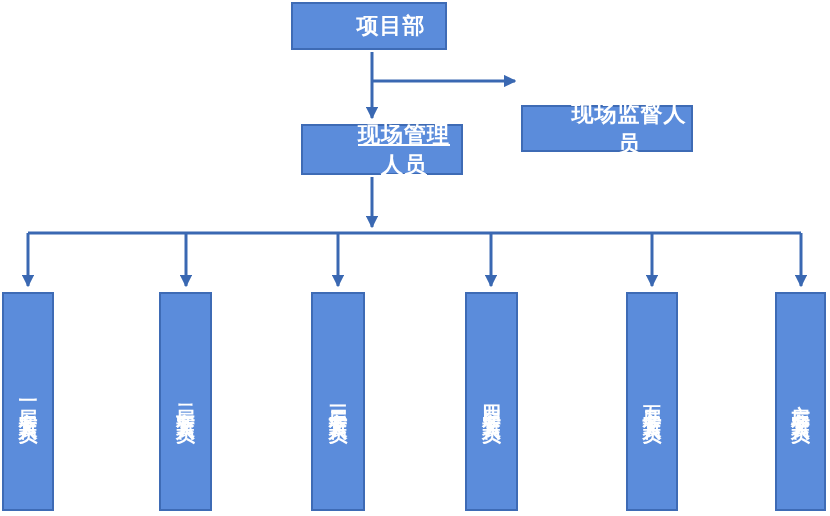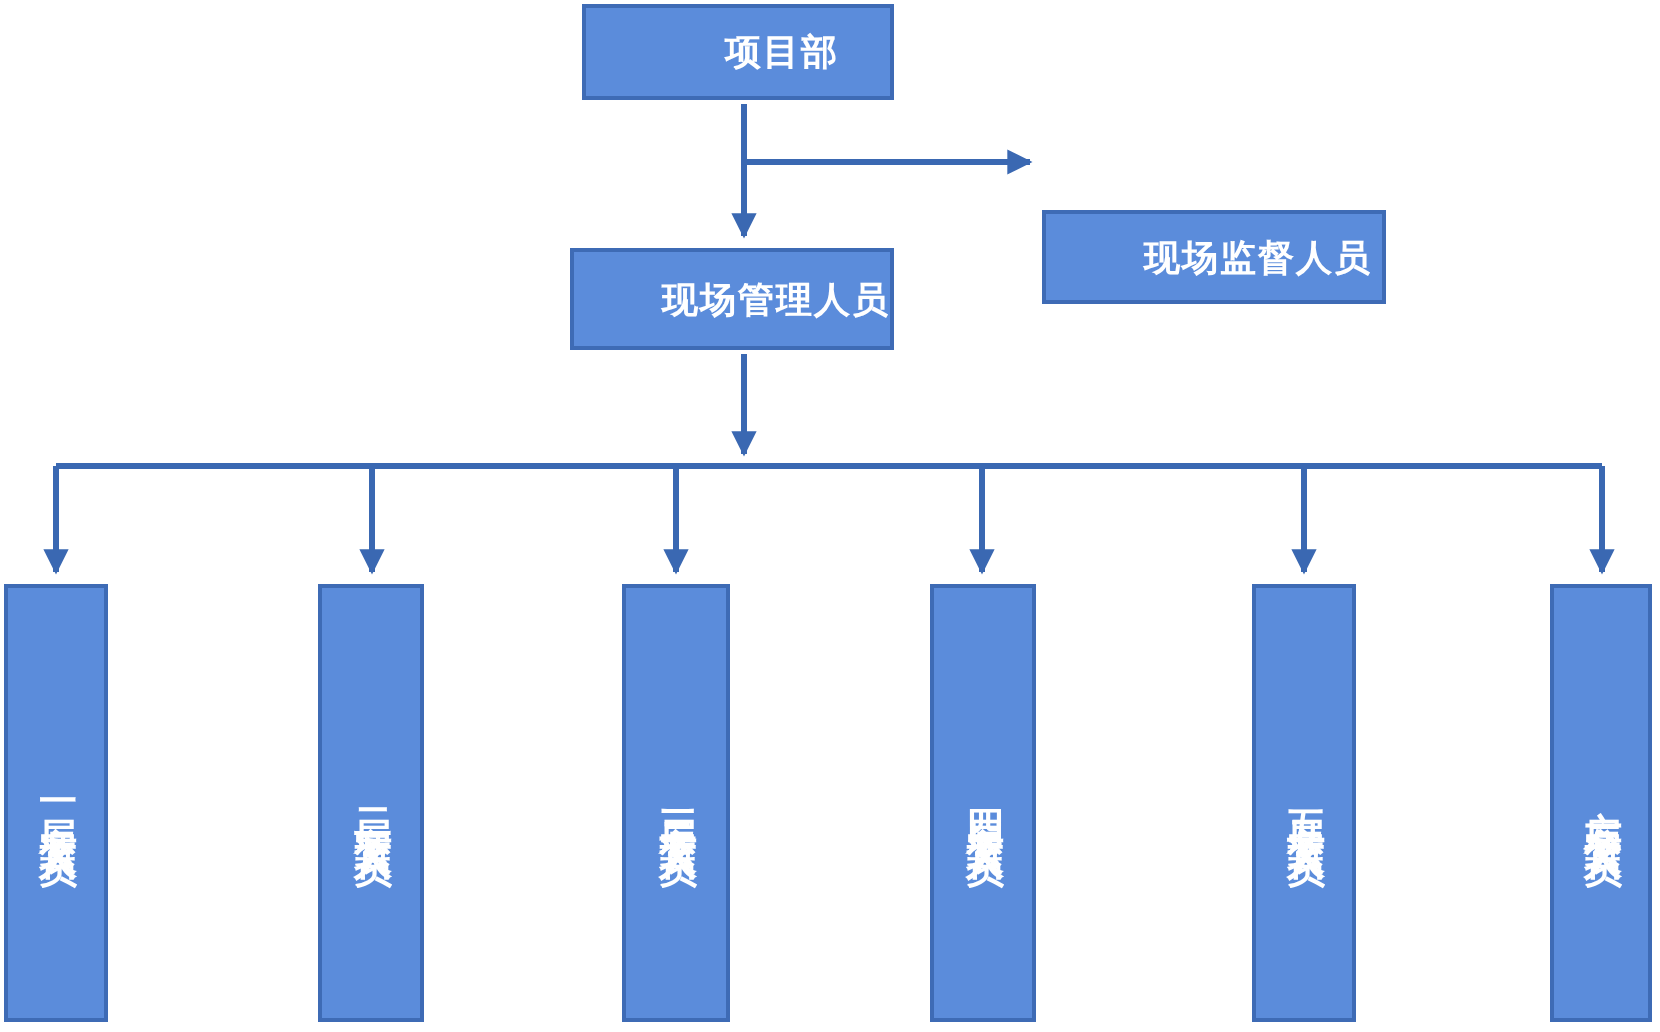--- a/index.html
+++ b/index.html
@@ -21,32 +21,32 @@
     box-sizing: border-box;
     background: #5B8CDB;
     border: 2px solid #3E6BB5;
     color: #ffffff;
     font-weight: bold;
     display: flex;
     align-items: center;
     justify-content: center;
     text-align: center;
   }
-  .node.h { font-size: 18px; letter-spacing: 1px; padding-left: 44px; }
+  .node.h { font-size: 22px; letter-spacing: 1px; padding-left: 44px; }
   .node.v {
     font-size: 19px;
     writing-mode: vertical-rl;
     text-orientation: upright;
     letter-spacing: 4px;
     top: 292px;
     height: 219px;
   }
   .n-root        { left: 291px; top: 2px;   width: 156px; height: 48px; }
   .n-supervision { left: 521px; top: 57px;  width: 172px; height: 47px; margin-top: 48px; }
-  .n-management  { left: 285px; top: 124px; width: 162px; height: 51px; }
+  .n-management  { left: 301px; top: 124px; width: 162px; height: 51px; text-decoration: underline; }
   .n-f1 { left: 2px;   width: 52px; }
   .n-f2 { left: 159px; width: 53px; }
   .n-f3 { left: 311px; width: 54px; }
   .n-f4 { left: 465px; width: 53px; }
   .n-f5 { left: 626px; width: 52px; }
   .n-f6 { left: 775px; width: 51px; }
 </style>
 </head>
 <body>
 

